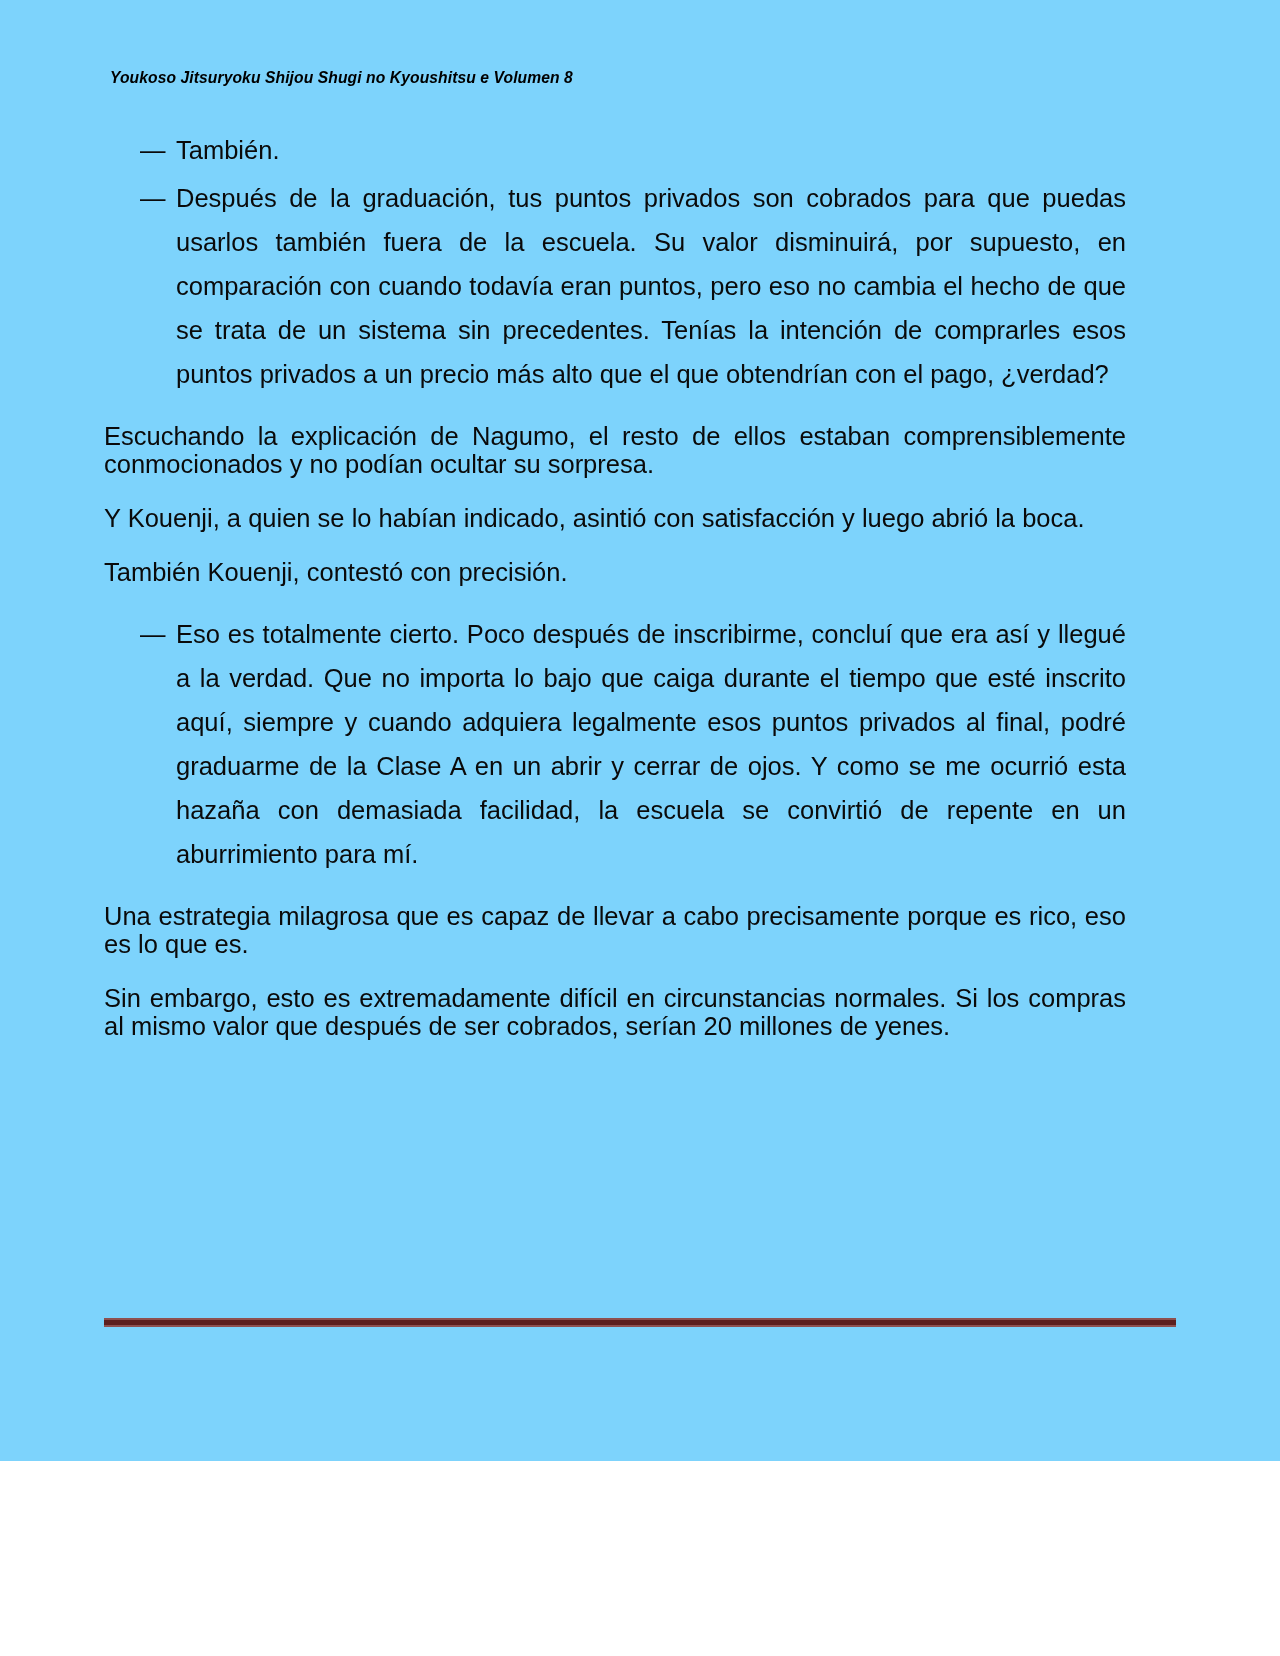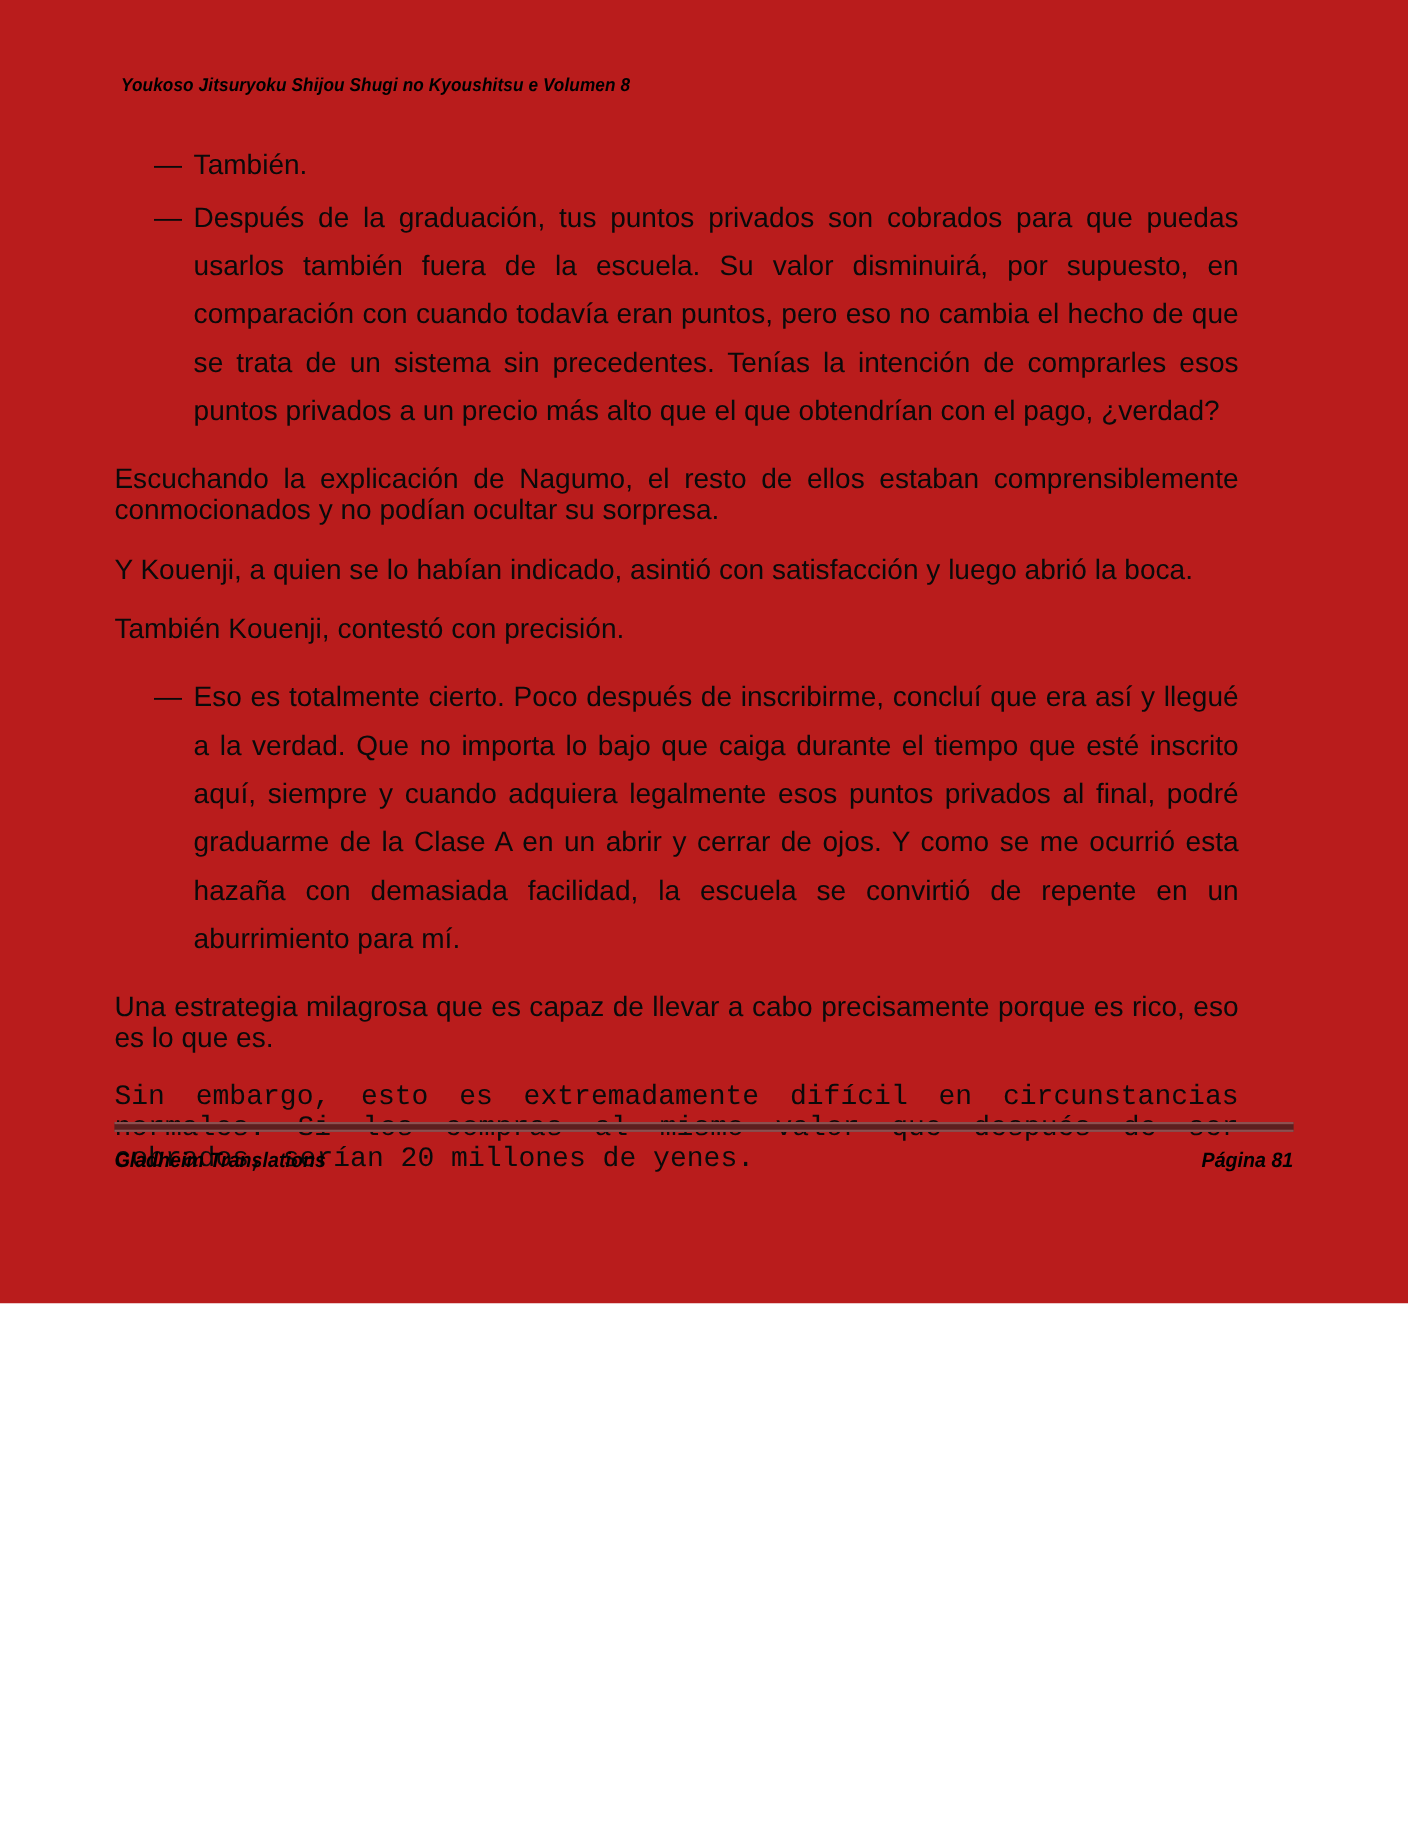--- a/index.html
+++ b/index.html
@@ -5,22 +5,22 @@
 <style>
   html, body {
     margin: 0;
     padding: 0;
     background: #ffffff;
   }
 
   .page {
     position: relative;
     width: 1280px;
-    height: 1185px;
-    background: #b91c1c;
+    height: 1461px;
+    background: #7dd3fc;
     box-sizing: border-box;
     overflow: hidden;
     font-family: "Liberation Sans", sans-serif;
     color: #000000;
   }
 
   
   .page-header {
     position: absolute;
     top: 68px;
@@ -54,21 +54,20 @@
     line-height: 28px;
     text-align: justify;
     text-justify: inter-word;
     margin: 0 0 26px 0;
     color: #0a0a0a;
     -webkit-font-smoothing: none;
   }
 
   .para:last-child {
     margin-bottom: 12px;
-    font-family: Liberation Mono, monospace;
   }
 
   
   .dash-block {
     position: relative;
     padding-left: 72px;
     font-size: 25.5px;
     line-height: 44px;
     text-align: justify;
     text-justify: inter-word;
@@ -168,19 +167,15 @@
     <p class="para">Una estrategia milagrosa que es capaz de llevar a cabo precisamente porque es rico, eso es lo que es.</p>
 
 
 
     <p class="para">Sin embargo, esto es extremadamente difícil en circunstancias normales. Si los compras al mismo valor que después de ser cobrados, serían 20 millones de yenes.</p>
 
   </div>
 
   <div class="page-footer">
     <div class="footer-rule" style="background: rgb(92, 31, 31); border-top-color: rgb(141, 80, 80); border-bottom-color: rgb(141, 80, 80);"></div>
-    <div class="footer-row">
-      <div class="footer-left">Gladheim Translations</div>
-      <div class="footer-right">Página 81</div>
-    </div>
   </div>
 
 </div>
 
 </body></html>

